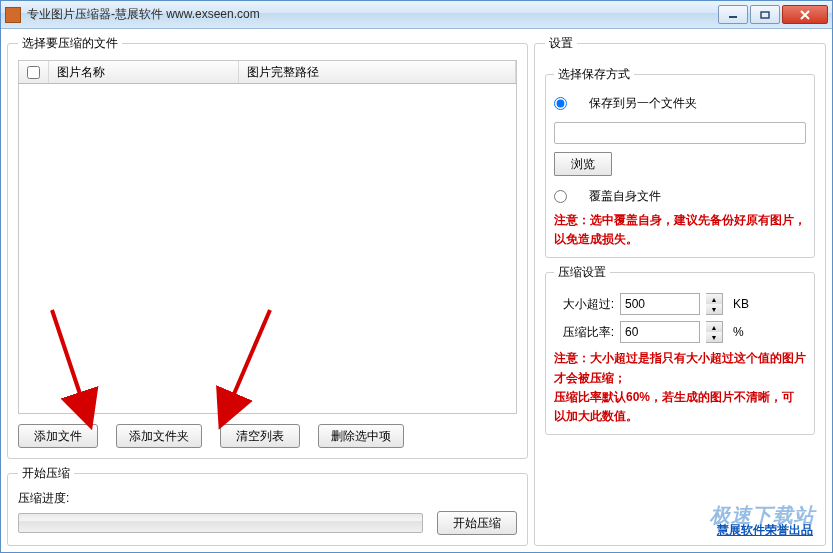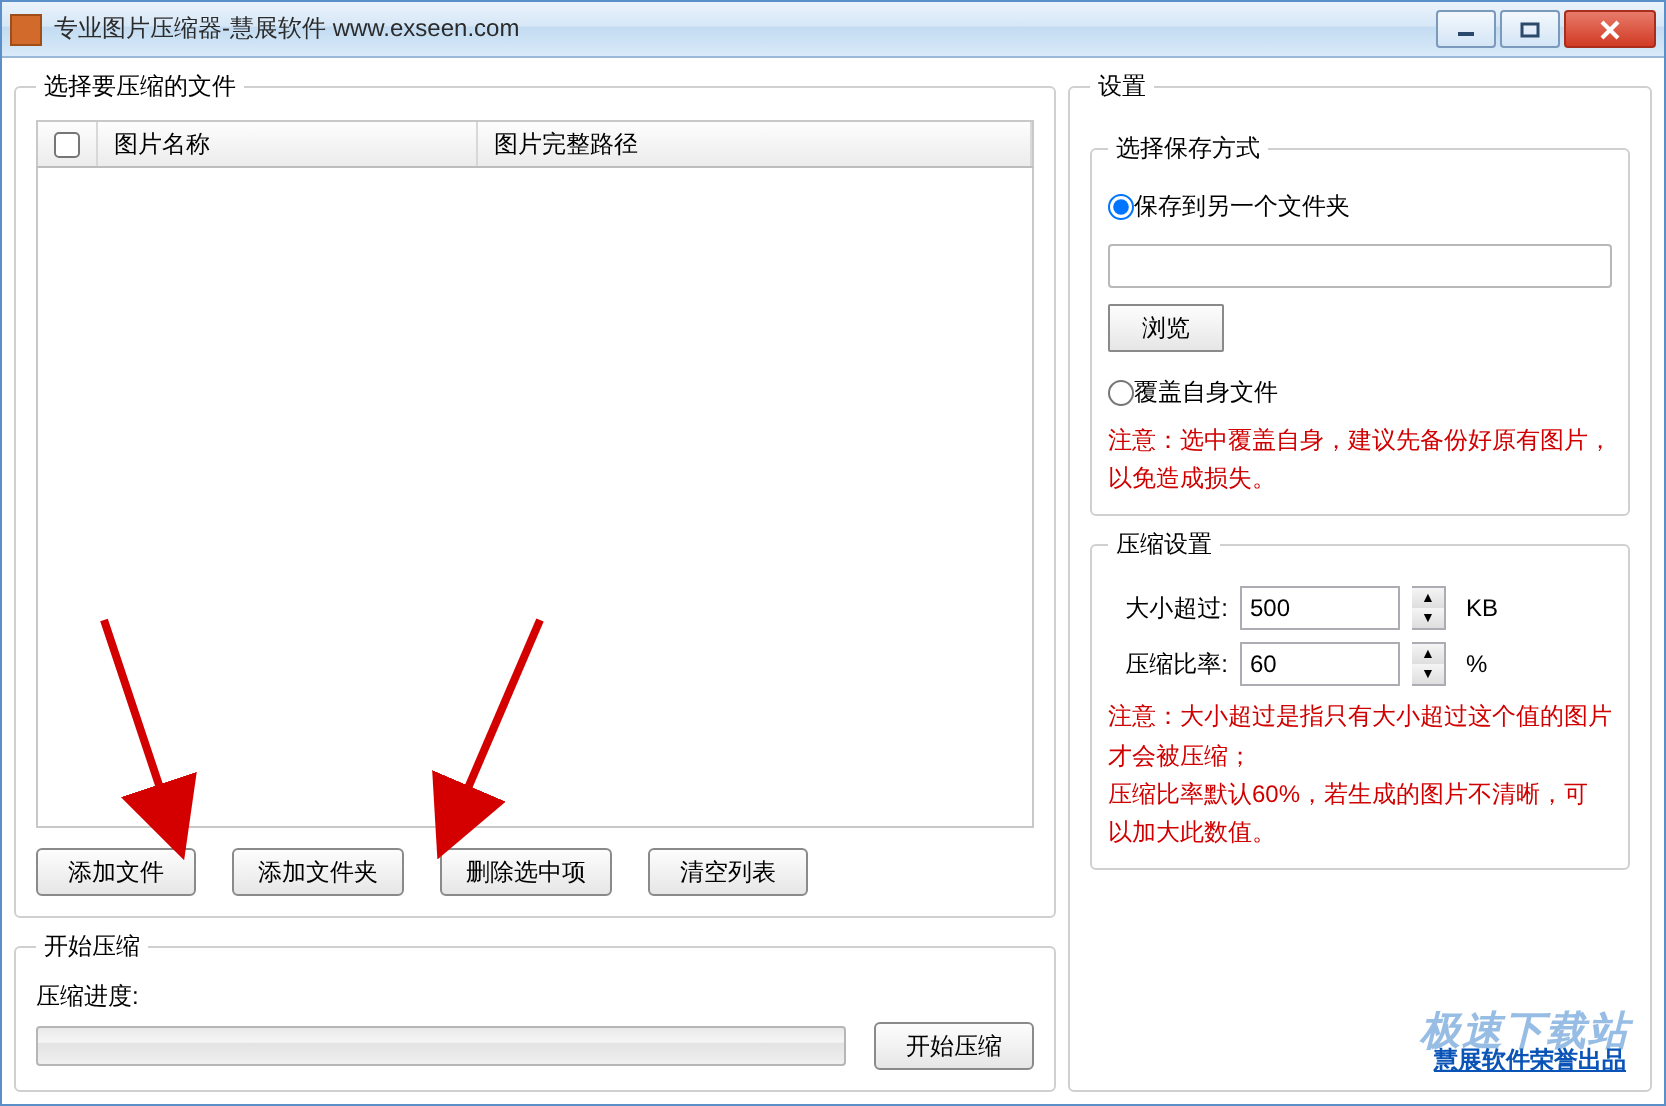--- a/index.html
+++ b/index.html
@@ -139,21 +139,21 @@
 .progress-label { margin-bottom: 4px; display: block; }
 .progress-row { display: flex; gap: 14px; align-items: center; }
 .progress-bar {
   flex: 1;
   height: 20px;
   border: 1px solid #b6b6b6;
   border-radius: 2px;
   background: linear-gradient(to bottom,#e9e9e9,#f6f6f6 40%,#e3e3e3 41%,#f0f0f0);
 }
 .settings-group { }
-.radio-row { display: flex; align-items: center; gap: 0; margin: 6px 0; }
+.radio-row { display: flex; align-items: center; gap: 22px; margin: 6px 0; }
 .radio-row input[type=radio] { margin: 0; }
 .text-input {
   width: 100%;
   height: 22px;
   border: 1px solid #b8b8b8;
   border-radius: 2px;
   background: #fff;
   padding: 0 4px;
   font-size: 12px;
   margin: 4px 0;
@@ -166,20 +166,21 @@
   background: linear-gradient(to bottom,#fdfdfd,#e6e6e6);
   font-size: 12px;
   cursor: pointer;
   margin: 4px 0;
 }
 .warn {
   color: #d10000;
   font-size: 12px;
   line-height: 1.6;
   margin-top: 4px;
+  font-weight: bold;
 }
 .spin-row {
   display: flex;
   align-items: center;
   gap: 6px;
   margin: 6px 0;
 }
 .spin-label { width: 60px; text-align: right; }
 .spin-input {
   width: 80px;
@@ -272,22 +273,22 @@
           <div class="col-check">
             <input type="checkbox" style="">
           </div>
           <div class="col col-name">图片名称</div>
           <div class="col col-path">图片完整路径</div>
         </div>
         <div class="list-body"></div>
         <div class="btn-row">
           <button class="btn">添加文件</button>
           <button class="btn">添加文件夹</button>
+          <button class="btn">清空列表</button>
           <button class="btn">删除选中项</button>
-          <button class="btn">清空列表</button>
         </div>
       </fieldset>
 
       <fieldset class="progress-group">
         <legend>开始压缩</legend>
         <span class="progress-label">压缩进度:</span>
         <div class="progress-row">
           <div class="progress-bar"></div>
           <button class="btn">开始压缩</button>
         </div>

